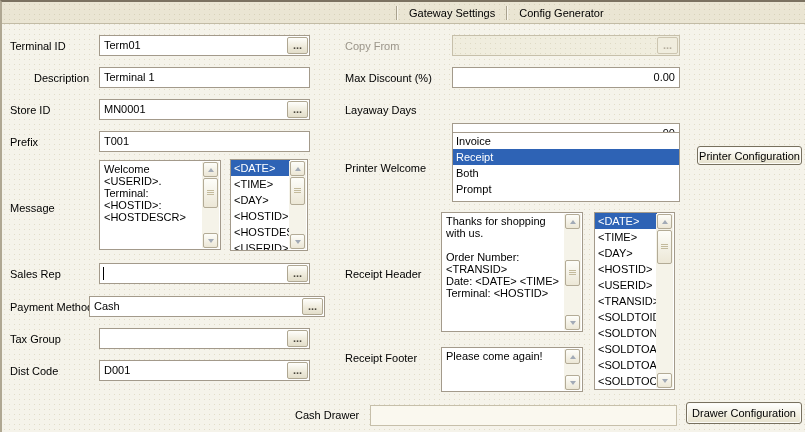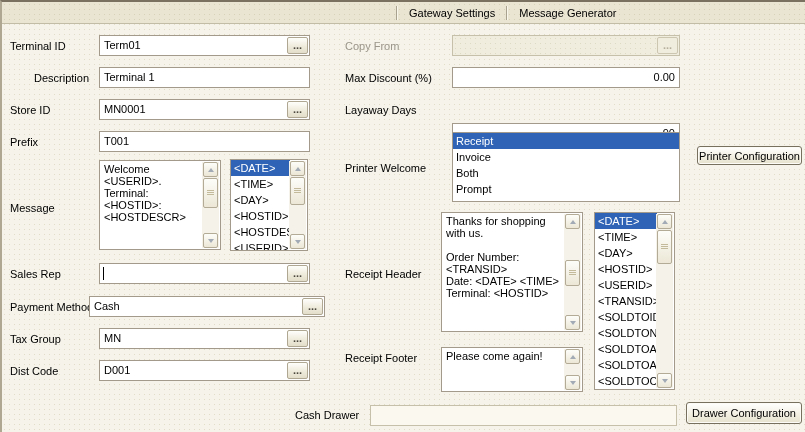--- a/index.html
+++ b/index.html
@@ -79,21 +79,21 @@
 </head>
 <body>
 
 <div class="screen">
 
   <div class="toolbar">
     <div style="width:391px;"></div>
     <div class="tb-sep"></div>
     <div class="tb-btn">Gateway Settings</div>
     <div class="tb-sep"></div>
-    <div class="tb-btn">Message Generator</div>
+    <div class="tb-btn">Config Generator</div>
   </div>
 
   <div class="lbl" style="left:8px;top:38px;">Terminal ID</div>
   <div class="fld" style="left:97px;top:33px;width:211px;height:21px;">
     <span class="txt">Term01</span>
     <button class="browse">...</button>
   </div>
 
   <div class="lbl" style="left:8px;top:70px;margin-left:24px;">Description</div>
   <div class="fld" style="left:97px;top:65px;width:211px;height:21px;">
@@ -158,21 +158,20 @@
   </div>
 
   <div class="lbl" style="left:8px;top:299px;">Payment Method</div>
   <div class="fld" style="left:87px;top:294px;width:236px;height:21px;">
     <span class="txt">Cash</span>
     <button class="browse">...</button>
   </div>
 
   <div class="lbl" style="left:8px;top:331px;">Tax Group</div>
   <div class="fld" style="left:97px;top:326px;width:211px;height:21px;">
-    <span class="txt">MN</span>
     <button class="browse">...</button>
   </div>
 
   <div class="lbl" style="left:8px;top:363px;">Dist Code</div>
   <div class="fld" style="left:97px;top:358px;width:211px;height:21px;">
     <span class="txt">D001</span>
     <button class="browse">...</button>
   </div>
 
   <div class="lbl dis" style="left:343px;top:38px;">Copy From</div>
@@ -186,22 +185,22 @@
     <span class="txt num">0.00</span>
   </div>
 
   <div class="lbl" style="left:343px;top:102px;">Layaway Days</div>
   <div class="fld" style="left:450px;top:97px;width:228px;height:21px;margin-top:24px;">
     <span class="txt num">90</span>
   </div>
 
   <div class="lbl" style="left:343px;top:160px;">Printer Welcome</div>
   <div class="listbox" style="left:450px;top:130px;width:228px;height:70px;">
+      <div class="lbi">Invoice</div>
       <div class="lbi sel">Receipt</div>
-      <div class="lbi">Invoice</div>
       <div class="lbi">Both</div>
       <div class="lbi">Prompt</div>
     </div>
   <button class="xpbtn" style="left:695px;top:144px;width:105px;height:19px;">Printer Configuration</button>
 
   <div class="lbl" style="left:343px;top:266px;">Receipt Header</div>
   <div class="ta" style="left:439px;top:210px;width:142px;height:120px;">
     <div class="ta-text">Thanks for shopping
 with us.
 

